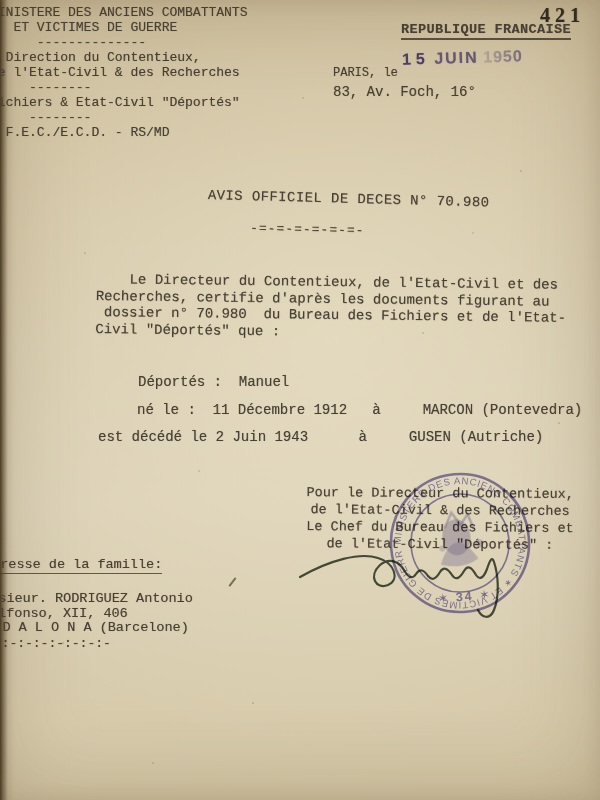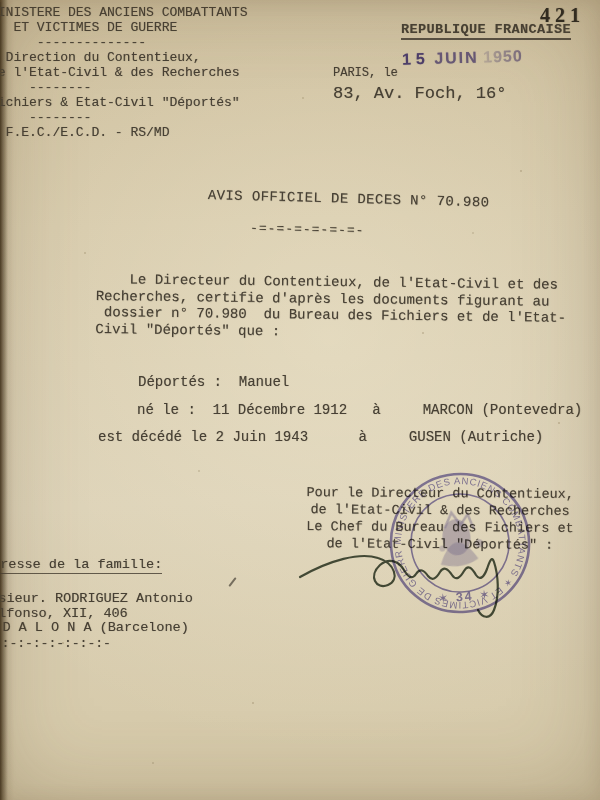--- a/index.html
+++ b/index.html
@@ -32,21 +32,21 @@
   .date-stamp{position:absolute;left:402px;top:49px;white-space:pre;
     font-family:"Liberation Sans","DejaVu Sans",sans-serif;font-weight:bold;font-size:16px;
     color:#5d50a4;transform:rotate(-1.6deg);mix-blend-mode:multiply;
     text-shadow:0 0 1px rgba(93,80,164,.5);}
   .date-stamp .day{letter-spacing:5px;}
   .date-stamp .month{letter-spacing:2px;opacity:.8;}
   .date-stamp .year{letter-spacing:1px;opacity:.8;
     -webkit-mask-image:linear-gradient(90deg,rgba(0,0,0,.25),rgba(0,0,0,.85));
             mask-image:linear-gradient(90deg,rgba(0,0,0,.25),rgba(0,0,0,.85));}
   .paris-line{left:333px;top:66px;font-size:12px;}
-  .street-line{left:333px;top:84px;font-size:17px;text-align:center;}
+  .street-line{left:333px;top:84px;font-size:14px;text-align:center;}
   
   .doc-title{left:208px;top:187px;font-size:14px;letter-spacing:.4px;
     transform:rotate(1.5deg);transform-origin:0 0;}
   .title-sep{left:250px;top:222px;font-size:13px;letter-spacing:1px;transform:rotate(1.2deg);}
   
   .body-par{left:96px;top:271px;font-size:14px;line-height:16.5px;
     transform:rotate(0.7deg);transform-origin:0 0;}
   
   .f-nom{left:138px;top:344px;font-size:14px;letter-spacing:.3px;}
   .f-prenoms{left:138px;top:374px;font-size:14px;}

